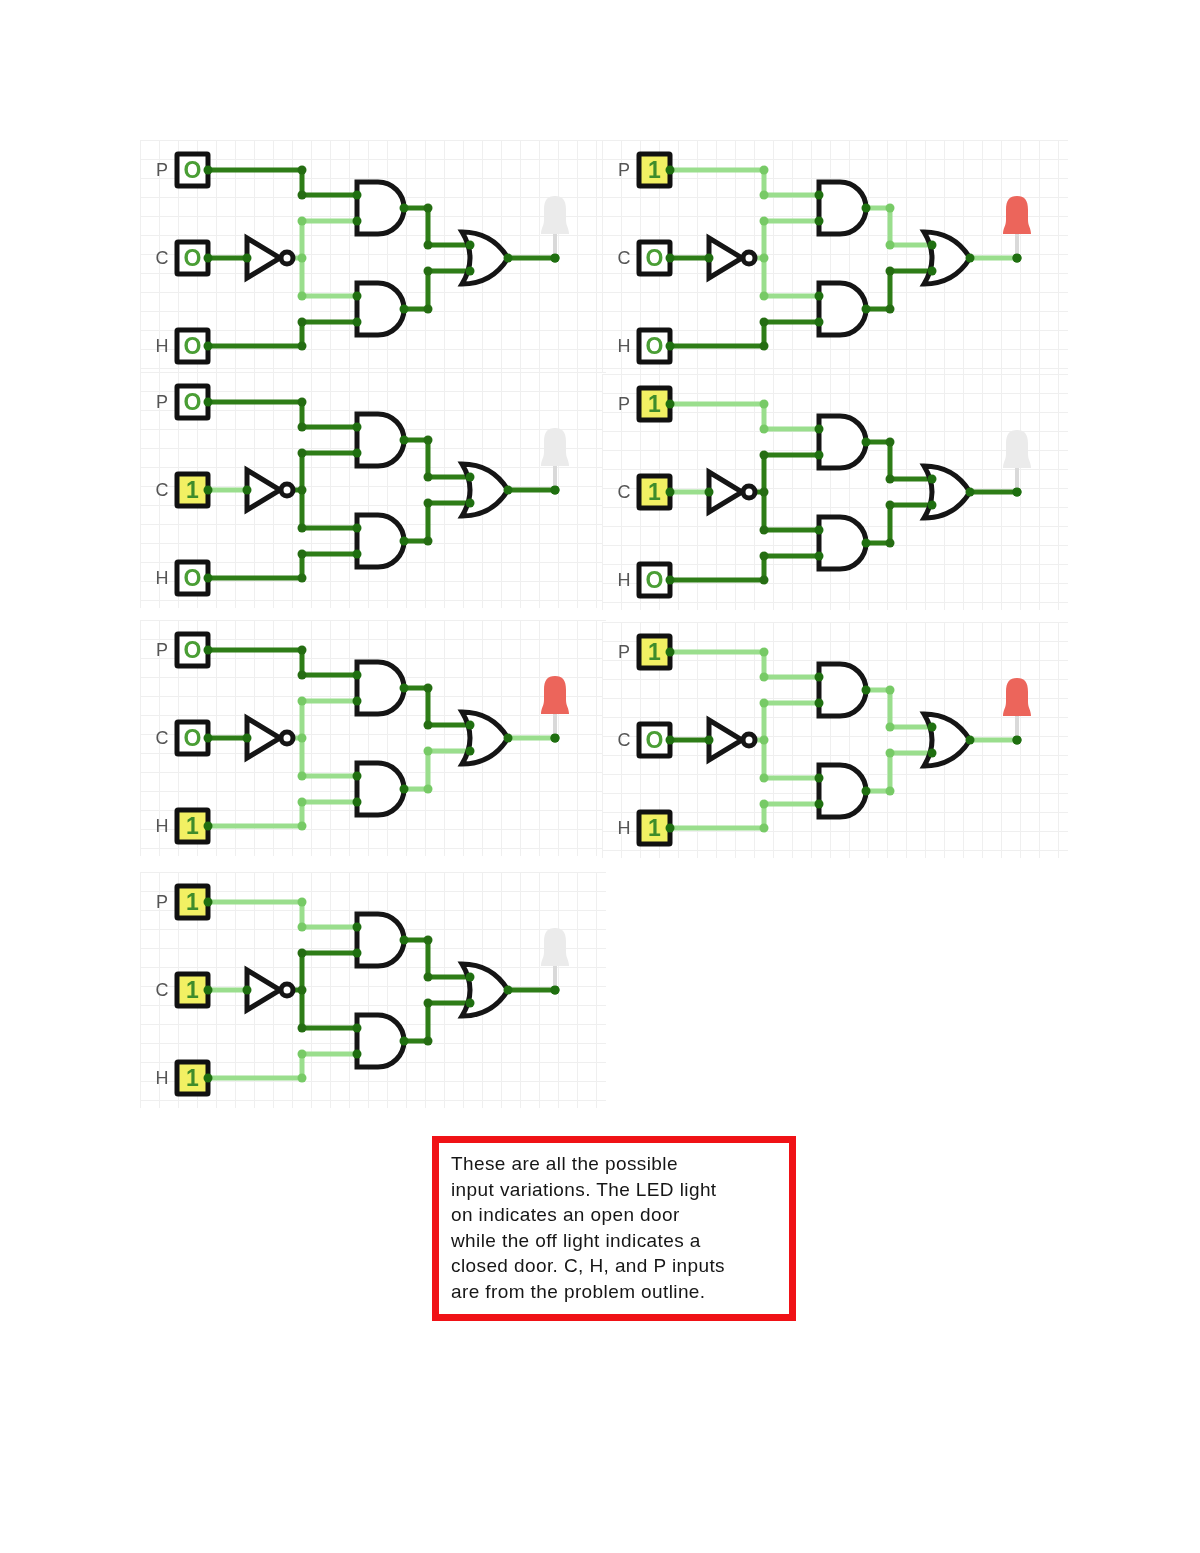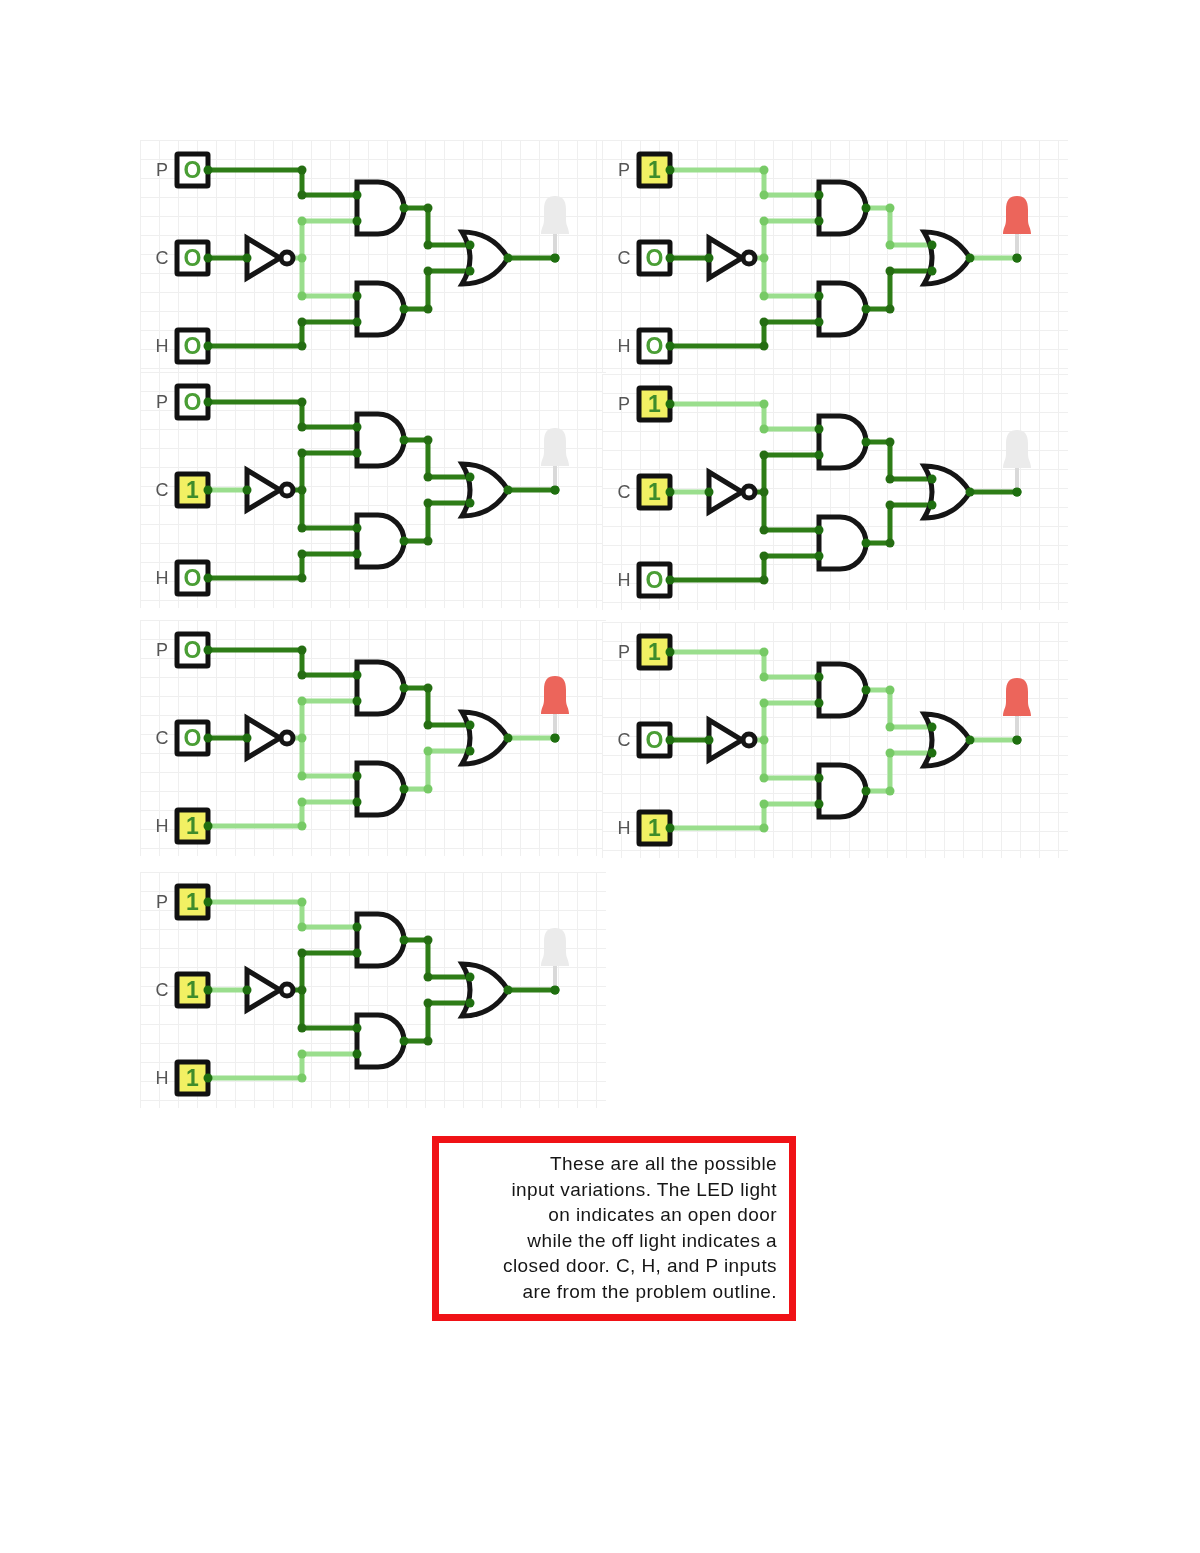--- a/index.html
+++ b/index.html
@@ -14,21 +14,21 @@
   .pos1{left:140px;top:140px;}
   .pos2{left:602px;top:140px;}
   .pos3{left:140px;top:372px;}
   .pos4{left:602px;top:374px;}
   .pos5{left:140px;top:620px;}
   .pos6{left:602px;top:622px;}
   .pos7{left:140px;top:872px;}
   .caption-box{position:absolute;left:432px;top:1136px;width:364px;box-sizing:border-box;
     border:7px solid #f01216;background:#ffffff;padding:8px 12px 10px 12px;}
   .caption-box p{margin:0;font-size:19px;line-height:25.5px;color:#161616;
-    letter-spacing:0.4px;white-space:pre-line;text-align:right;}
+    letter-spacing:0.4px;white-space:pre-line;}
 </style>
 </head>
 <body>
 
 <div class="page">
   <div class="circuit-panel pos1">
       <svg viewBox="0 0 466 236">
         <polyline points="68,30 162,30 162,55 215,55" fill="none" stroke="#2e7d17" stroke-width="5"></polyline>
         <polyline points="68,118 107,118" fill="none" stroke="#2e7d17" stroke-width="5"></polyline>
         <polyline points="152,118 162,118" fill="none" stroke="#9ade8d" stroke-width="5"></polyline>

